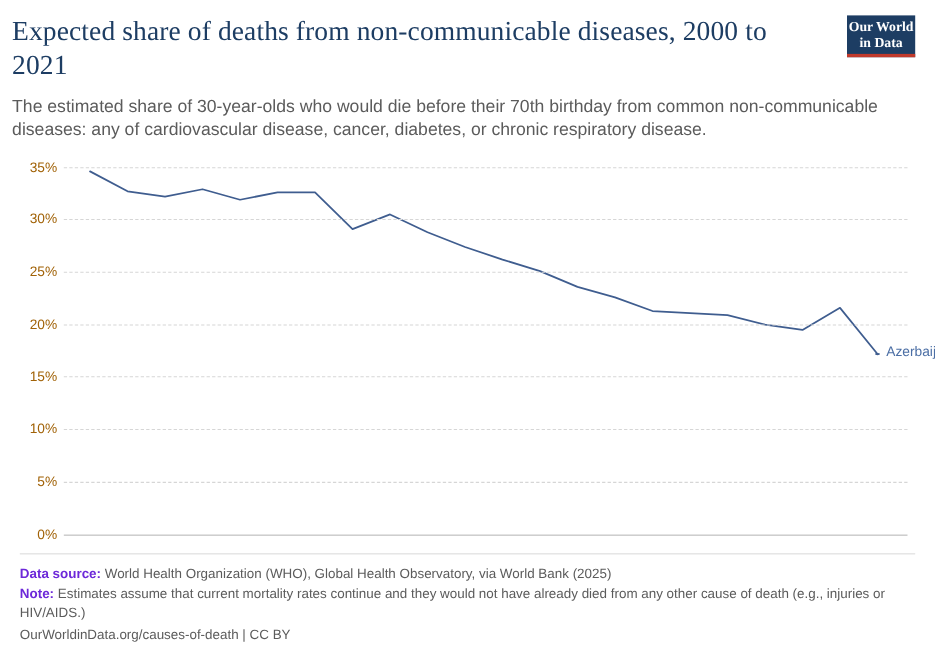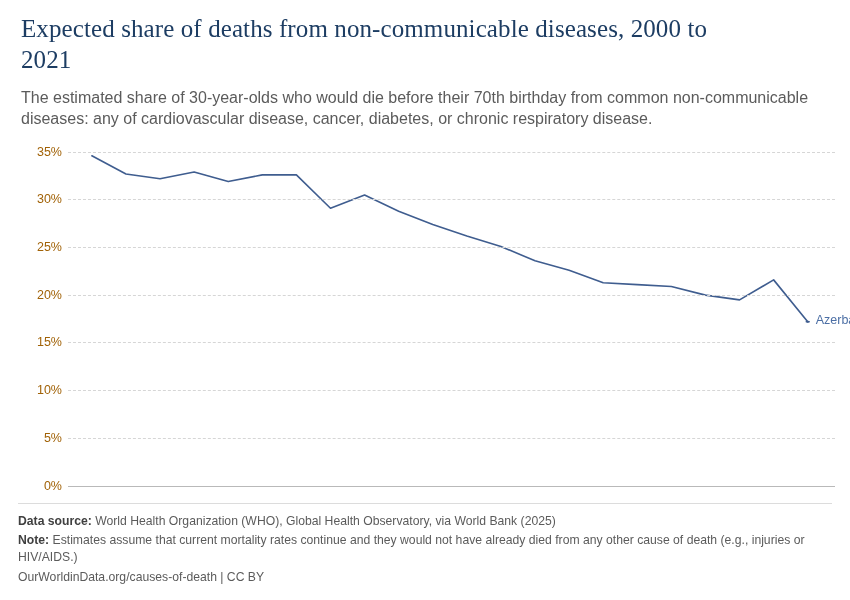--- a/index.html
+++ b/index.html
@@ -12,21 +12,21 @@
     background: #ffffff;
     font-family: "Liberation Sans", sans-serif;
     color: #1d3d63;
     overflow: hidden;
   }
   .page {
     position: relative;
     width: 850px;
     height: 600px;
     box-sizing: border-box;
-    padding: 14px 18px 0 21px;
+    padding: 14px 18px 0 11px;
   }
   .header {
     position: relative;
   }
   .title {
     font-family: "Liberation Serif", serif;
     font-size: 25px;
     line-height: 1.22;
     font-weight: 400;
     color: #1d3d63;
@@ -128,34 +128,38 @@
     left: 18px;
     right: 18px;
     bottom: 12px;
     border-top: 1px solid #dcdcdc;
     padding-top: 9px;
     font-size: 12.2px;
     line-height: 1.42;
     color: #5b5b5b;
   }
   .footer .row { margin-bottom: 2px; }
-  .footer b { color: #404040; margin-top: 24px; }
+  .footer b { color: #6d28d9; margin-top: 24px; }
   .footer .link {
     color: #5b5b5b;
     text-decoration: none;
   }
 </style>
 </head>
 <body>
 
 <div class="page">
 
   <div class="header">
     <h1 class="title">Expected share of deaths from non-communicable diseases, 2000 to 2021</h1>
     <p class="subtitle">The estimated share of 30-year-olds who would die before their 70th birthday from common non-communicable diseases: any of cardiovascular disease, cancer, diabetes, or chronic respiratory disease.</p>
+    <div class="logo">
+      <span>Our World</span>
+      <span>in Data</span>
+    </div>
   </div>
 
   <div class="chart-area">
     <div class="plot" id="plot">
       <svg class="line-svg" id="line-svg" viewBox="0 0 1000 1000" preserveAspectRatio="none">
           <polyline points="31.11,11.43 75.56,65.71 120.00,80.00 164.44,60.00 208.89,88.57 253.33,68.57 297.78,68.57 342.22,168.57 386.67,128.57 431.11,177.14 475.56,217.14 520.00,251.43 564.44,282.86 608.89,325.71 653.33,354.29 697.78,391.43 742.22,397.14 786.67,402.86 831.11,428.57 875.56,442.86 920.00,382.86 964.44,508.57" fill="none" stroke="#3f5d8f" stroke-width="1.6" vector-effect="non-scaling-stroke" stroke-linejoin="round" stroke-linecap="round"></polyline>
           <circle cx="964.4444444444464" cy="508.57142857142867" r="3" fill="#3f5d8f" vector-effect="non-scaling-stroke"></circle>
         </svg>
     <div class="gridline zero" style="top: 100%;"></div>
         <div class="ytick" style="top: 100%;">0%</div>

